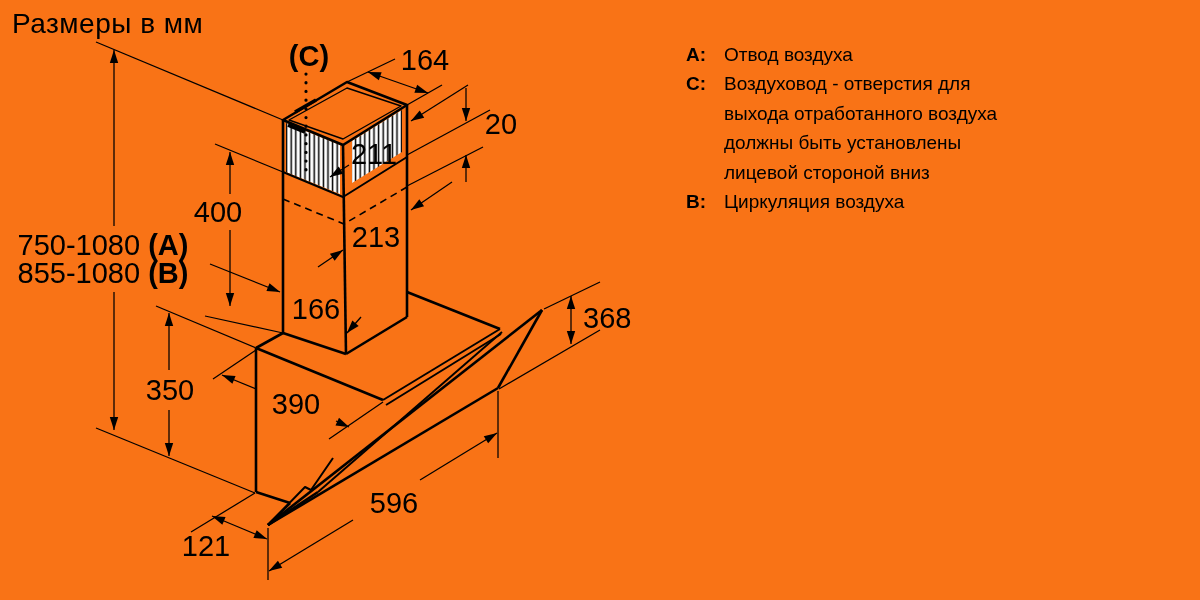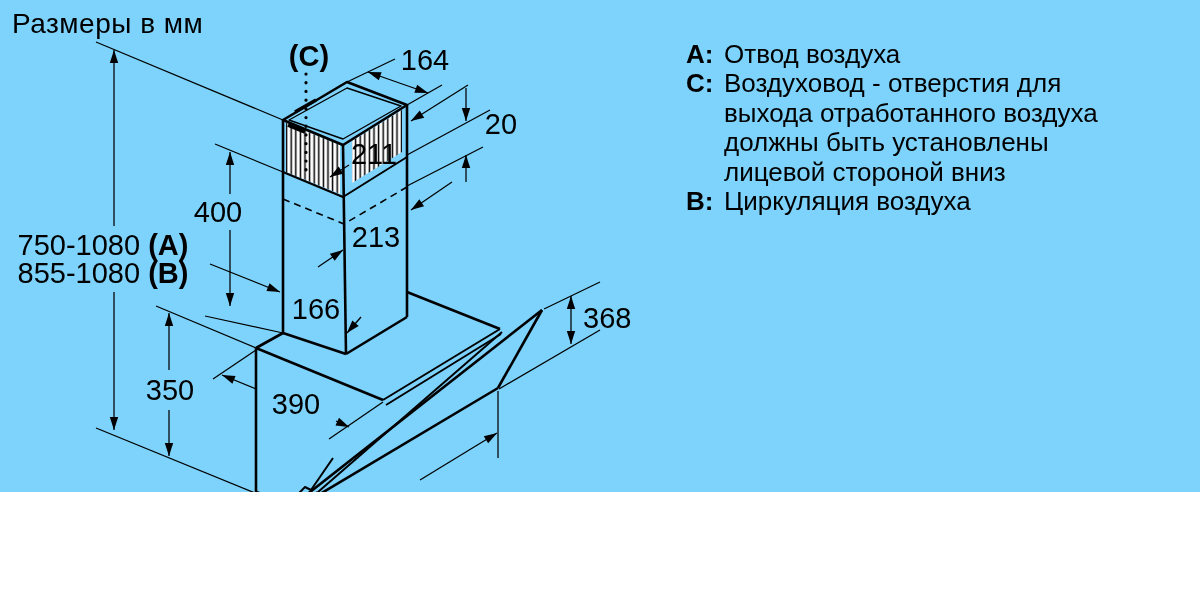--- a/index.html
+++ b/index.html
@@ -1,20 +1,20 @@
 <!DOCTYPE html>
 <html><head>
 <meta charset="utf-8">
 <style>
   html,body{margin:0;padding:0;background:#fff;}
-  #stage{position:relative;width:1200px;height:492px;background:#7dd3fc;overflow:hidden;
+  #stage{position:relative;width:1200px;height:600px;background:#f97316;overflow:hidden;
          font-family:"Liberation Sans", sans-serif;color:#000;}
   #drawing{position:absolute;left:0;top:0;}
   .title{position:absolute;left:12px;top:8px;font-size:28px;letter-spacing:0.5px;color:#000;}
-  .legend{position:absolute;left:686px;top:40px;width:470px;font-size:26px;line-height:29.4px;color:#000;}
+  .legend{position:absolute;left:686px;top:40px;width:470px;font-size:19px;line-height:29.4px;color:#000;}
   .legend .item{padding-left:38px;}
   .legend .key{display:inline-block;width:38px;margin-left:-38px;font-weight:bold;}
   .legend .line{display:block;}
   svg text{font-family:"Liberation Sans", sans-serif;font-size:29px;fill:#000;}
   svg .bold{font-weight:bold;}
   .thin{stroke:#000;stroke-width:1.25;fill:none;}
   .dim{stroke:#000;stroke-width:1.25;fill:none;}
   .thick{stroke:#000;stroke-width:2.6;fill:none;stroke-linejoin:round;}
   .med{stroke:#000;stroke-width:2;fill:none;stroke-linejoin:round;}
 </style>

